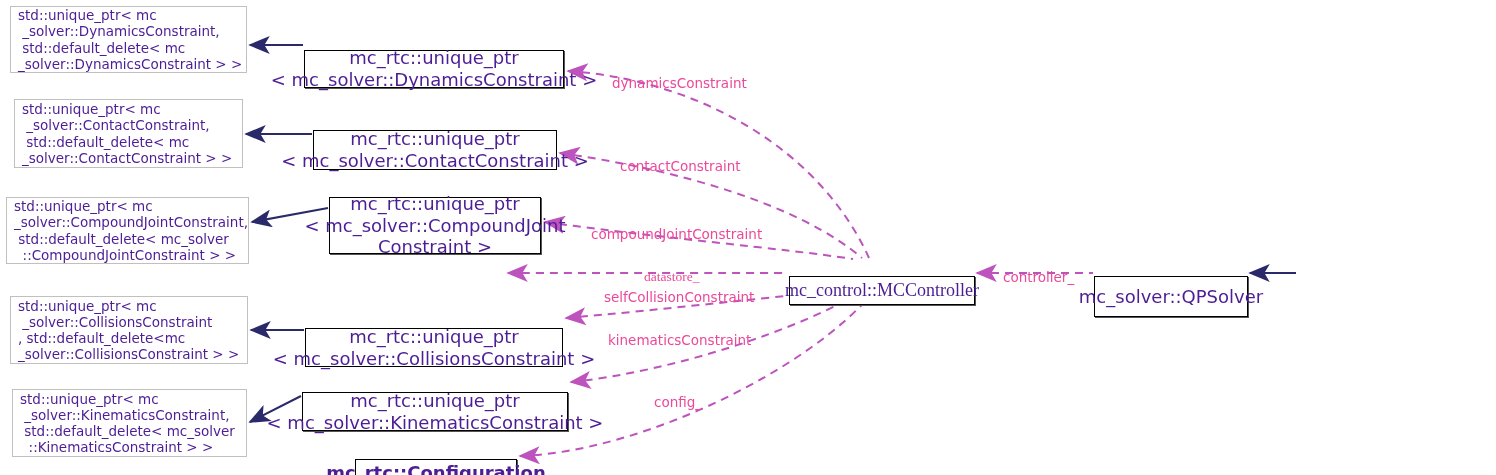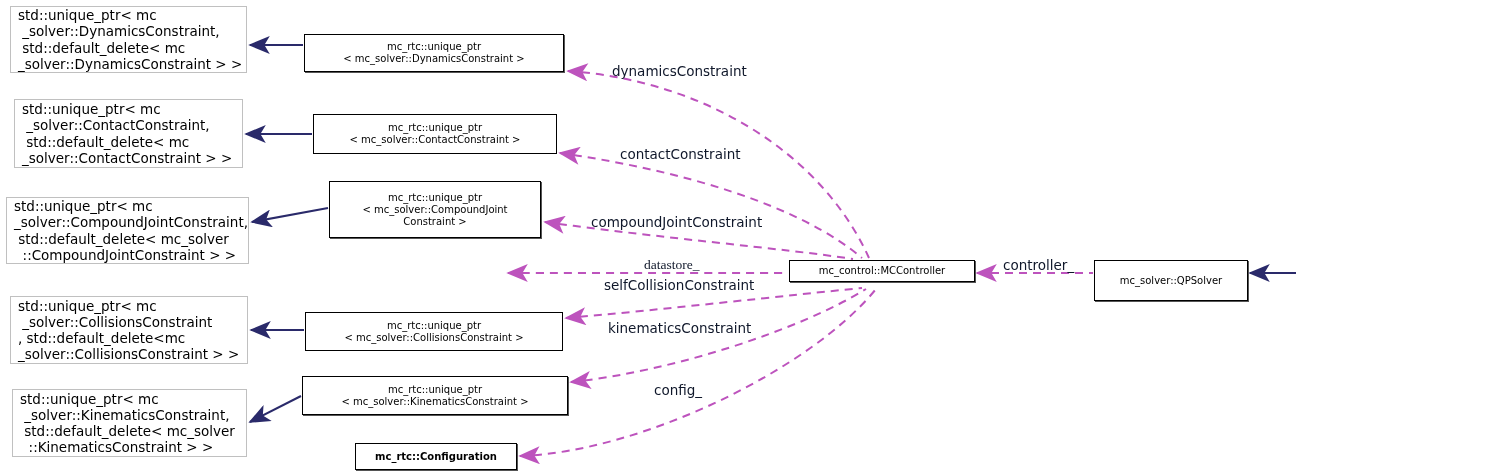--- a/index.html
+++ b/index.html
@@ -25,52 +25,54 @@
   }
   .node {
     position: absolute;
     box-sizing: border-box;
     display: flex;
     align-items: center;
     justify-content: center;
     text-align: center;
     white-space: pre;
     line-height: 1.20;
-    color: #000000;
+    color: #4c1d95;
     background: #ffffff;
   }
   
   .node.tmpl {
     border: 1px solid #c0c0c0;
     font-size: 13.5px;
     text-align: left;
     justify-content: flex-start;
     padding-left: 7px;
   }
   
   .node.klass {
     border: 1px solid #000000;
-    font-size: 10px;
+    font-size: 18px;
+    margin-top: 16px;
   }
   
   .node.klass.thick {
     border: 1px solid #000000;
     box-shadow: 1px 1px 0 0 #555555;
   }
   .node.current {
     background: #bfbfbf;
     border: 1px solid #000000;
   }
   .edge-label {
     position: absolute;
     font-size: 13.5px;
-    color: #0f172a;
+    color: #ec4899;
     white-space: pre;
     background: transparent;
     line-height: 1.1;
+    margin-top: 12px;
   }
 </style>
 </head>
 <body>
 
 <div id="diagram">
 
   <svg class="edges" viewBox="0 0 1496 475" width="1496" height="475">
     <defs>
       <marker id="arrowInherit" viewBox="0 0 12 10" refX="11" refY="5" markerWidth="11" markerHeight="9" orient="auto-start-reverse">
@@ -142,21 +144,21 @@
   <div class="node tmpl" style="left:12px; top:389px; width:235px; height:68px;">std::unique_ptr&lt; mc
  _solver::KinematicsConstraint,
  std::default_delete&lt; mc_solver
   ::KinematicsConstraint &gt; &gt;</div>
 
   <div class="node klass thick" style="left:302px; top:376px; width:266px; height:39px;">mc_rtc::unique_ptr
 &lt; mc_solver::KinematicsConstraint &gt;</div>
 
   <div class="node klass thick" style="left:355px; top:443px; width:162px; height:27px;font-weight:bold;">mc_rtc::Configuration</div>
 
-  <div class="node klass thick" style="left:789px; top:260px; width:186px; height:22px;">mc_control::MCController</div>
+  <div class="node klass thick" style="left:789px; top:260px; width:186px; height:29px;font-family:Liberation Serif, serif;">mc_control::MCController</div>
 
   <div class="node klass thick" style="left:1094px; top:260px; width:154px; height:41px;">mc_solver::QPSolver</div>
 
 
   <div class="edge-label" style="left:612px; top:64px;">dynamicsConstraint</div>
 
   <div class="edge-label" style="left:620px; top:147px;">contactConstraint</div>
 
   <div class="edge-label" style="left:591px; top:215px;">compoundJointConstraint</div>
 

